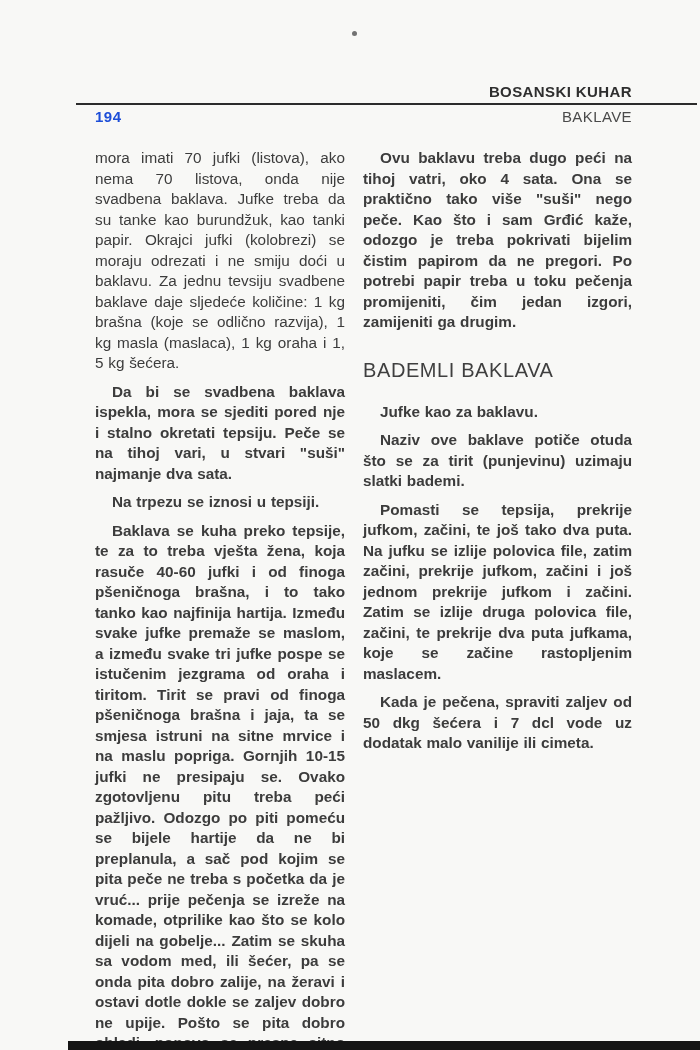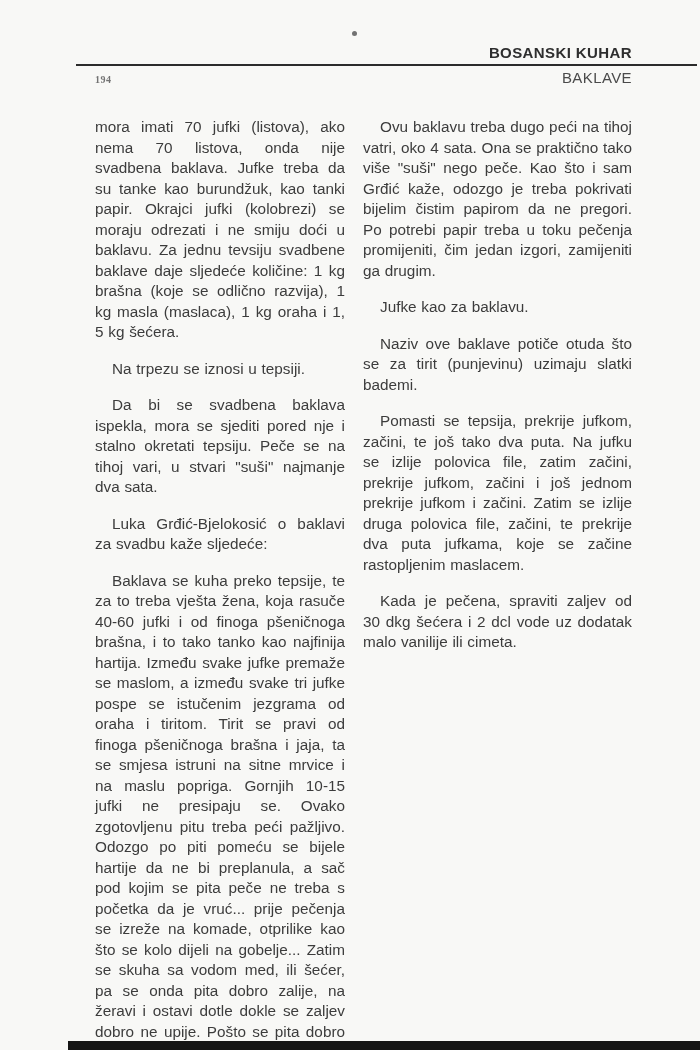--- a/index.html
+++ b/index.html
@@ -6,59 +6,59 @@
   body {
     width: 700px; height: 1050px;
     background: var(--paper, #f8f8f6);
     font-family: "Liberation Sans", sans-serif;
     position: relative;
     overflow: hidden;
   }
   .page { position: absolute; inset: 0; }
 
   
-  .header { margin: 0 68px 12px 78px; padding-top: 44px; }
+  .header { margin: 0 68px 12px 78px; padding-top: 83px; }
   .book-title {
     text-align: right;
     font-size: 15px; font-weight: 700;
     color: #2e2e2e; letter-spacing: 0.4px;
     line-height: 18px;
   }
   .rule {
     border-top: 2px solid var(--rule, #2b2b2b);
     margin: 2px -65px 0 -2px;
     height: 0;
   }
   .header-row {
     display: flex; justify-content: space-between; align-items: baseline;
     margin-top: 3px;
   }
   .page-number {
-    font-size: 10px; font-weight: 600; color: #737373;
-    margin-left: 17px; letter-spacing: 0.5px; font-family: Liberation Serif, serif;
+    font-size: 15px; font-weight: 600; color: #1d4ed8;
+    margin-left: 17px; letter-spacing: 0.5px;
   }
   .section-name {
     font-size: 15px; font-weight: 400; color: #4a4a4a; letter-spacing: 0.4px;
   }
 
   
   .columns {
     display: flex; gap: 18px;
     margin: 15px 68px 0 95px;
   }
   .col { color: var(--ink, #3c3c3c); }
   .col-left  { width: 250px; }
   .col-right { width: 269px; }
   .col p {
-    margin: 16px 0 7px 0;
+    margin: 8px 0 7px 0;
     font-size: 15.3px; line-height: 20.5px;
     text-align: justify;
     word-spacing: 0.5px;
   }
-  .col p.indent { text-indent: 17px; }
+  .col p.indent { text-indent: 17px; font-weight: bold; }
   .section-heading {
     font-size: 20px; font-weight: 400;
     color: #3f3f3f; letter-spacing: 0.6px;
     margin: 26px 0 20px 0;
   }
 
   
   .scan-dot {
     position: absolute; left: 352px; top: 31px;
     width: 5px; height: 5px; border-radius: 50%;
@@ -81,29 +81,29 @@
     <div class="rule"></div>
     <div class="header-row">
       <span class="page-number">194</span>
       <span class="section-name">BAKLAVE</span>
     </div>
   </div>
 
   <div class="columns">
     <div class="col col-left">
         <p>mora imati 70 jufki (listova), ako nema 70 listova, onda nije svadbena baklava. Jufke treba da su tanke kao burundžuk, kao tanki papir. Okrajci jufki (kolobrezi) se moraju odrezati i ne smiju doći u baklavu. Za jednu tevsiju svadbene baklave daje sljedeće količine: 1 kg brašna (koje se odlično razvija), 1 kg masla (maslaca), 1 kg oraha i 1, 5 kg šećera.</p>
+        <p class="indent">Da bi se svadbena baklava ispekla, mora se sjediti pored nje i stalno okretati tepsiju. Peče se na tihoj vari, u stvari "suši" najmanje dva sata.</p>
         <p class="indent">Na trpezu se iznosi u tepsiji.</p>
-        <p class="indent">Da bi se svadbena baklava ispekla, mora se sjediti pored nje i stalno okretati tepsiju. Peče se na tihoj vari, u stvari "suši" najmanje dva sata.</p>
-        <p class="indent">Luka Grđić-Bjelokosić o baklavi za svadbu kaže sljedeće:</p>
         <p class="indent">Baklava se kuha preko tepsije, te za to treba vješta žena, koja rasuče 40-60 jufki i od finoga pšeničnoga brašna, i to tako tanko kao najfinija hartija. Između svake jufke premaže se maslom, a između svake tri jufke pospe se istučenim jezgrama od oraha i tiritom. Tirit se pravi od finoga pšeničnoga brašna i jaja, ta se smjesa istruni na sitne mrvice i na maslu popriga. Gornjih 10-15 jufki ne presipaju se. Ovako zgotovljenu pitu treba peći pažljivo. Odozgo po piti pomeću se bijele hartije da ne bi preplanula, a sač pod kojim se pita peče ne treba s početka da je vruć... prije pečenja se izreže na komade, otprilike kao što se kolo dijeli na gobelje... Zatim se skuha sa vodom med, ili šećer, pa se onda pita dobro zalije, na žeravi i ostavi dotle dokle se zaljev dobro ne upije. Pošto se pita dobro ohladi, ponovo se prespe sitno istučenim šećerom, a djevojke</p>
       </div>
     <div class="col col-right">
         <p class="indent">Ovu baklavu treba dugo peći na tihoj vatri, oko 4 sata. Ona se praktično tako više "suši" nego peče. Kao što i sam Grđić kaže, odozgo je treba pokrivati bijelim čistim papirom da ne pregori. Po potrebi papir treba u toku pečenja promijeniti, čim jedan izgori, zamijeniti ga drugim.</p>
+        <div class="section-heading">BADEMLI BAKLAVA</div>
         <p class="indent">Jufke kao za baklavu.</p>
         <p class="indent">Naziv ove baklave potiče otuda što se za tirit (punjevinu) uzimaju slatki bademi.</p>
         <p class="indent">Pomasti se tepsija, prekrije jufkom, začini, te još tako dva puta. Na jufku se izlije polovica file, zatim začini, prekrije jufkom, začini i još jednom prekrije jufkom i začini. Zatim se izlije druga polovica file, začini, te prekrije dva puta jufkama, koje se začine rastopljenim maslacem.</p>
-        <p class="indent">Kada je pečena, spraviti zaljev od 30 dkg šećera i 2 dcl vode uz dodatak malo vanilije ili cimeta.</p>
+        <p class="indent">Kada je pečena, spraviti zaljev od 50 dkg šećera i 7 dcl vode uz dodatak malo vanilije ili cimeta.</p>
       </div>
   </div>
 
   <div class="bottom-bar"></div>
 
 </div>
 
 </body></html>

